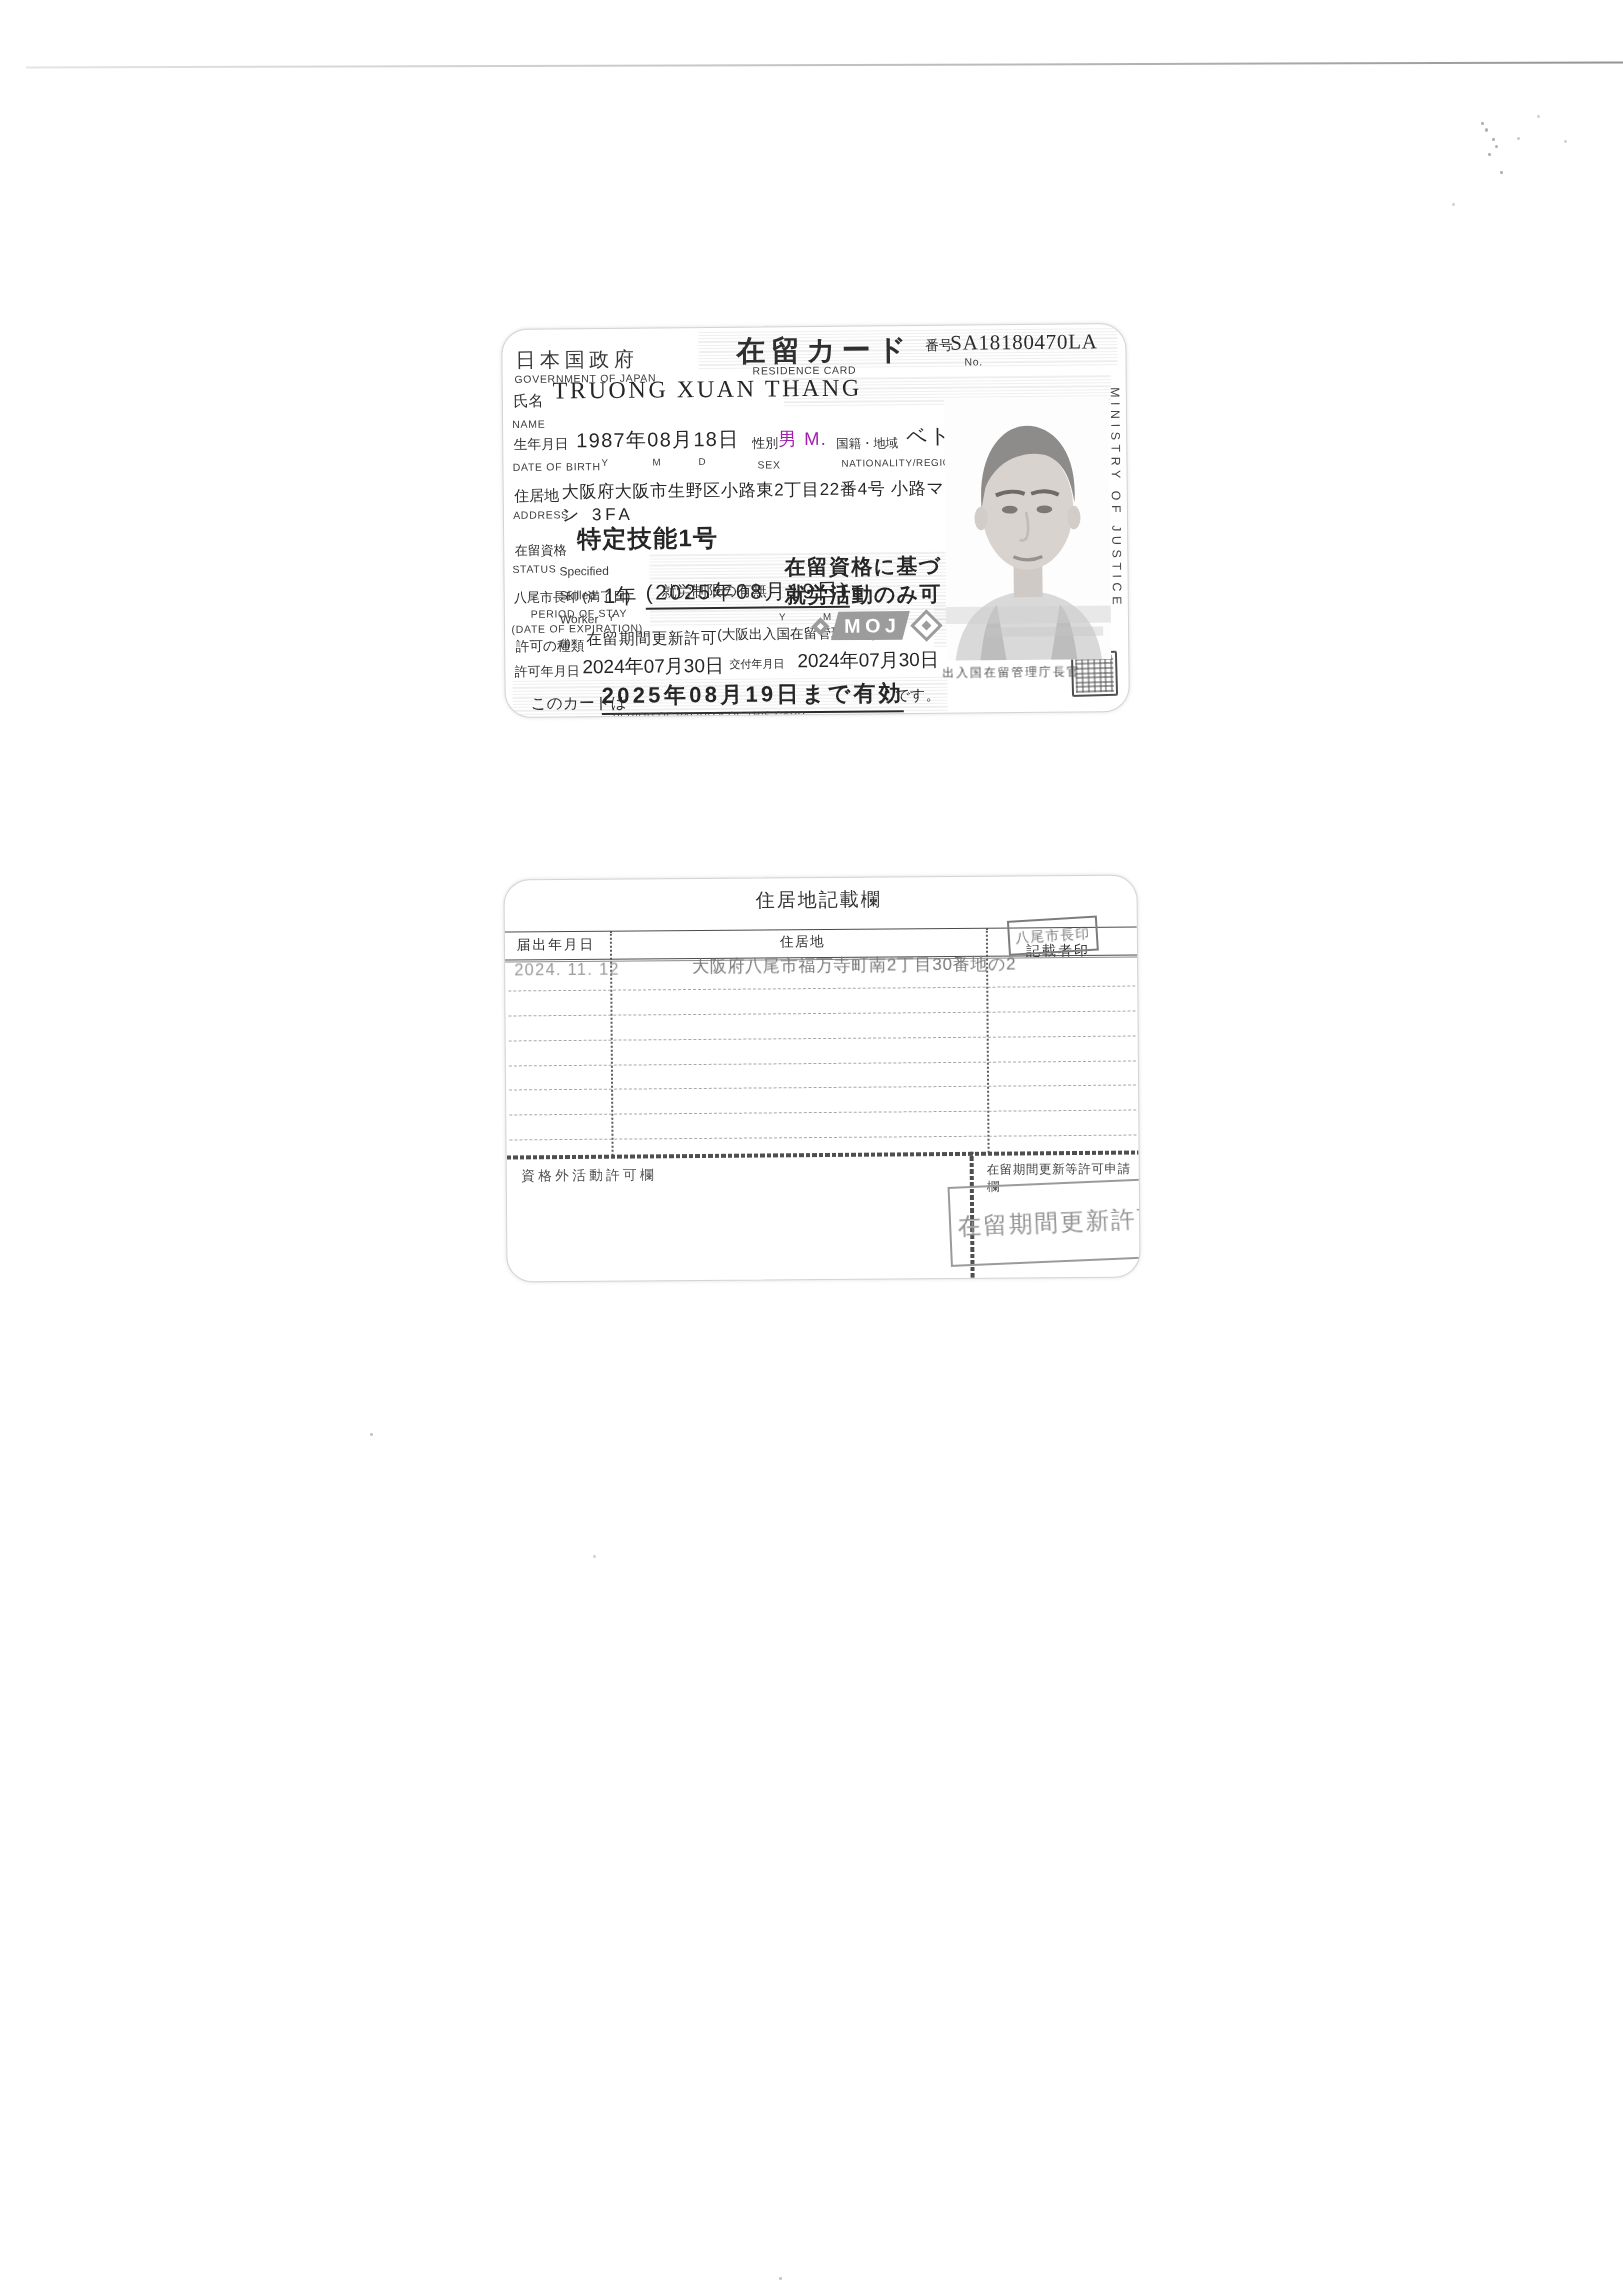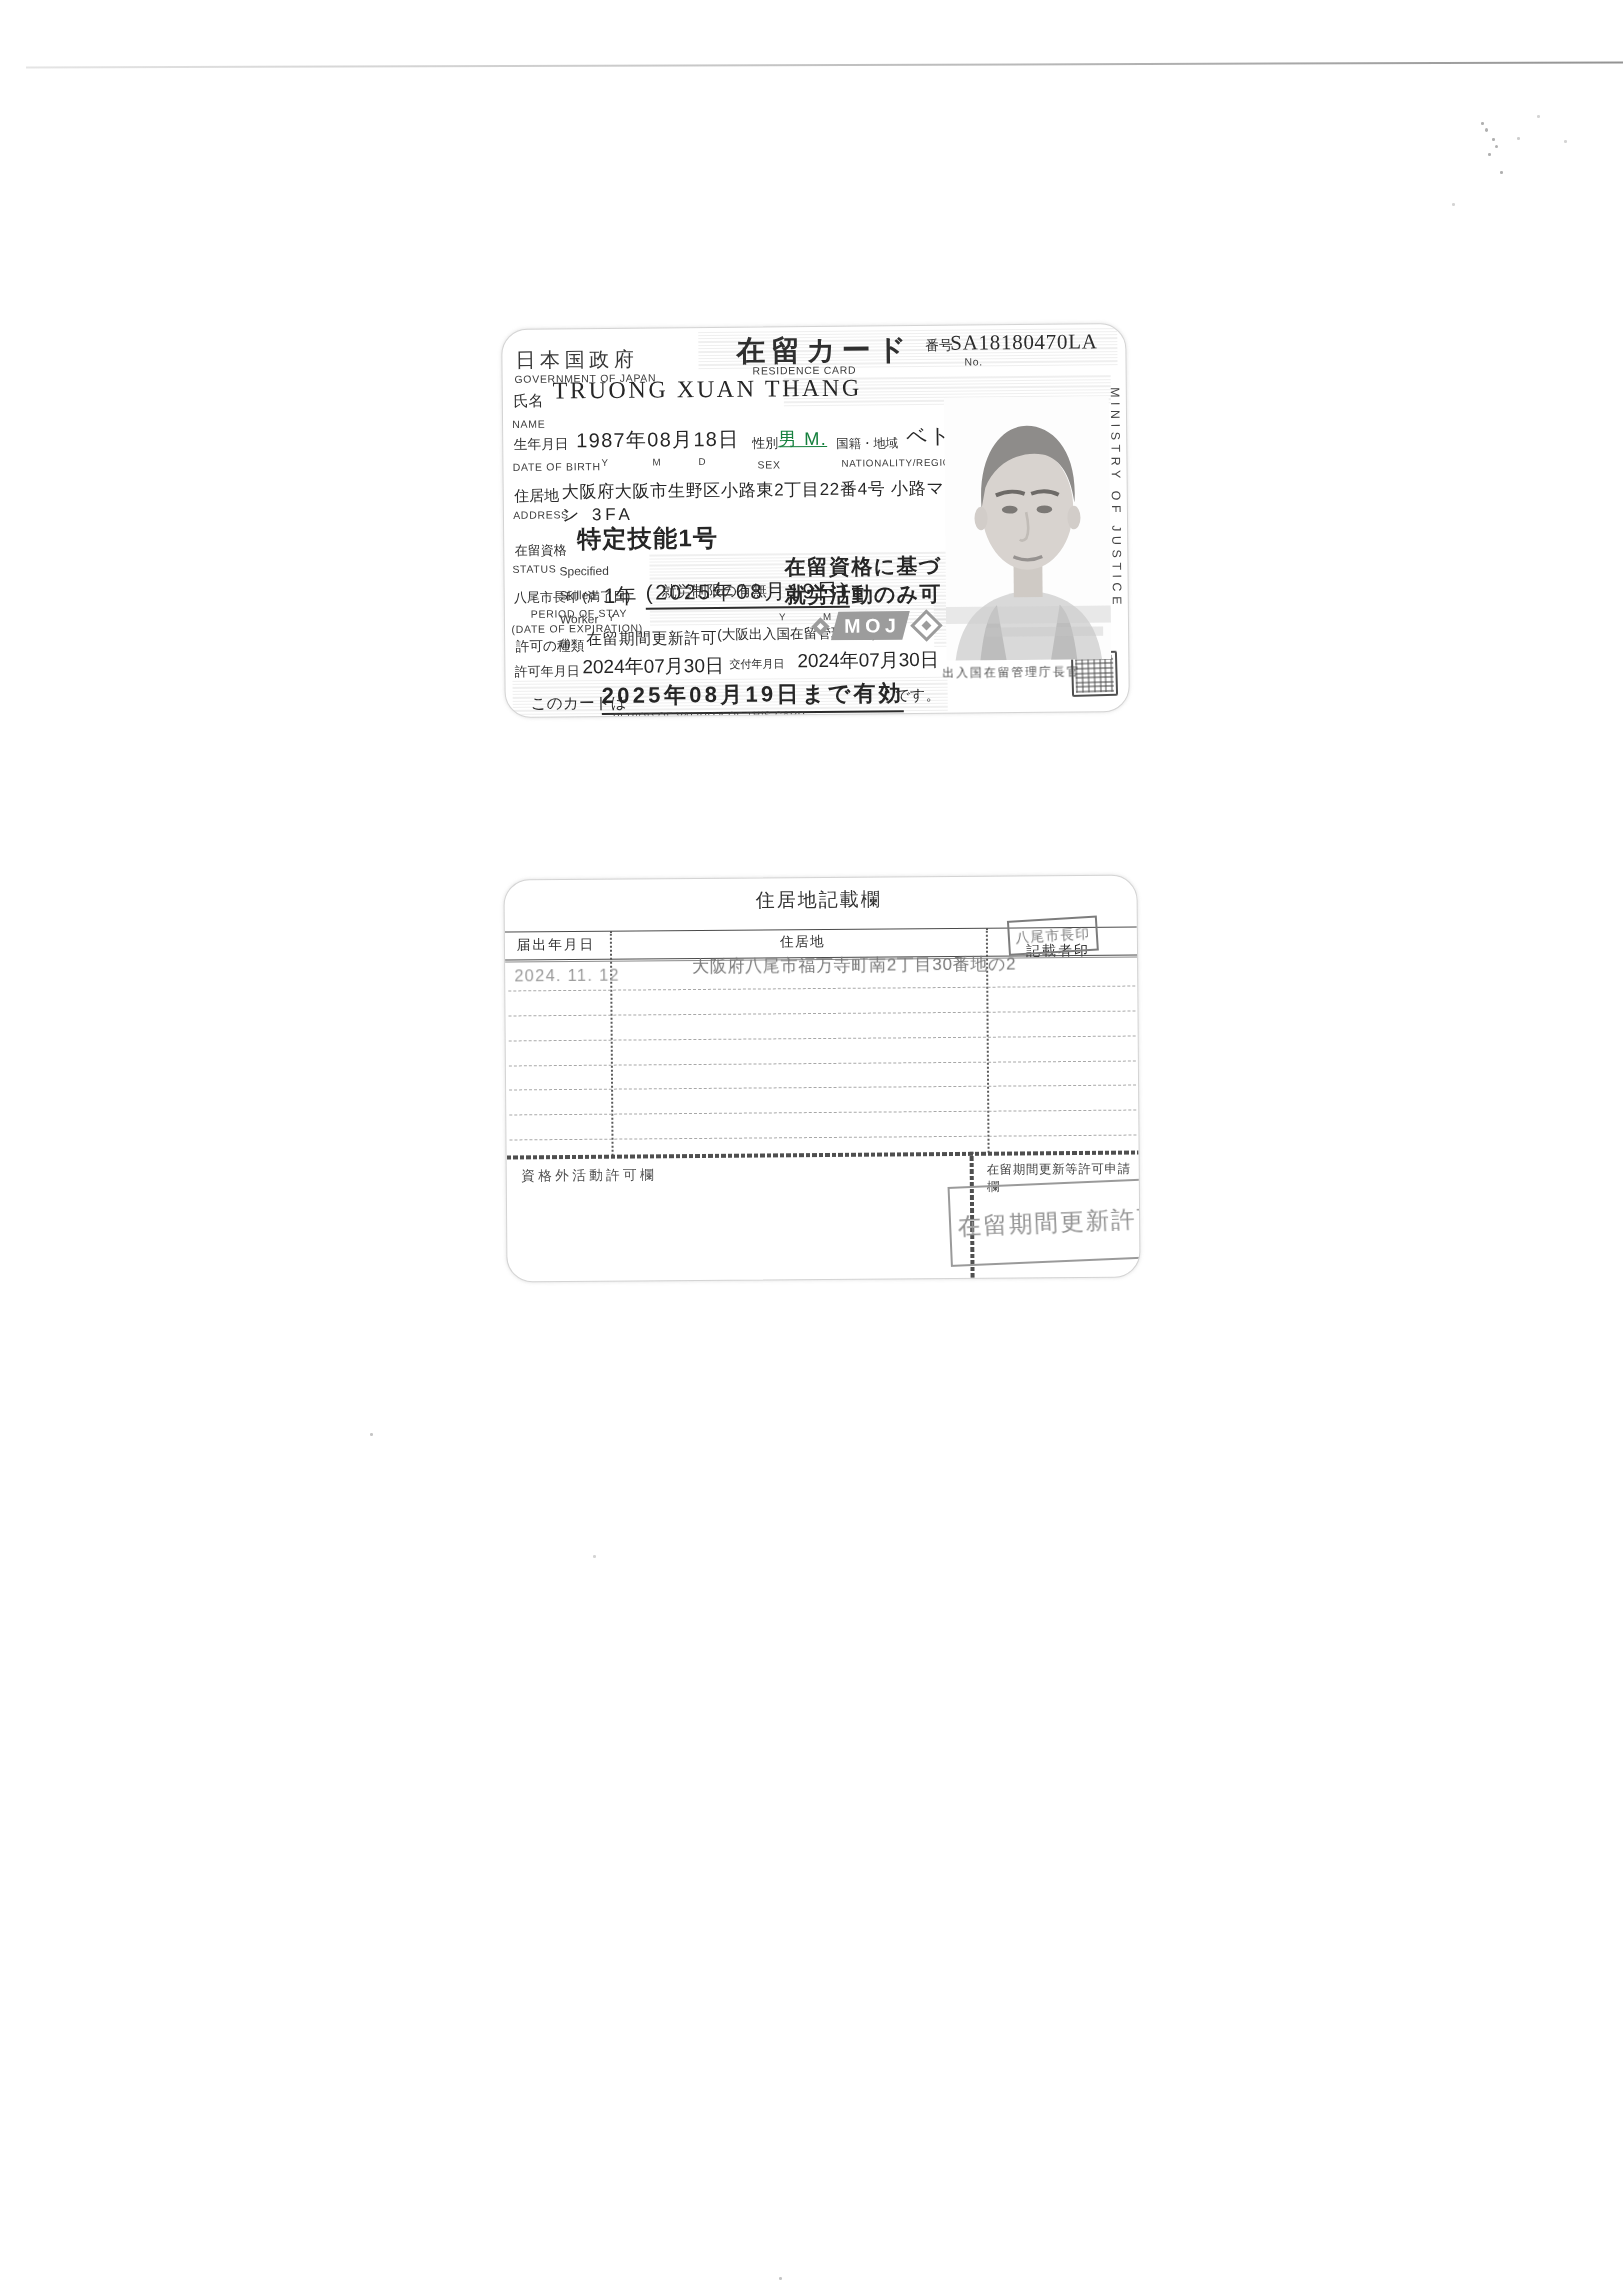--- a/index.html
+++ b/index.html
@@ -52,21 +52,21 @@
   .fc-name-label{left:10.5px;top:62px;font-size:15px;}
   .fc-name{left:50px;top:48px;font-size:24px;letter-spacing:2.6px;color:#262626;}
   .fc-name-en{left:9.2px;top:88px;}
 
   .fc-dob-label{left:10.5px;top:106px;font-size:13.7px;}
   .fc-dob{left:73px;top:98px;font-size:20px;letter-spacing:1.3px;color:#262626;}
   .fc-unit{font-size:9.8px;color:#3c3c3c;}
   .u-dy{left:98px;top:128px;} .u-dm{left:149px;top:128px;} .u-dd{left:195px;top:128px;}
   .fc-dob-en{left:9.2px;top:131px;}
   .fc-sex-label{left:249px;top:107px;font-size:13px;text-align:center;}
-  .fc-sex{left:275px;top:99px;font-size:18.3px;color:#15803d;letter-spacing:1.3px;text-decoration:underline;}
+  .fc-sex{left:275px;top:99px;font-size:18.3px;color:#a21caf;letter-spacing:1.3px;}
   .fc-sex-en{left:254px;top:131px;}
   .fc-nat-label{left:333px;top:109px;font-size:12.4px;}
   .fc-nat{left:403px;top:96px;font-size:21px;color:#262626;letter-spacing:1.3px;}
   .fc-nat-en{left:338px;top:131px;font-size:9.8px;}
 
   .fc-addr-label{left:10.5px;top:157px;font-size:15px;}
   .fc-addr1{left:58px;top:151px;font-size:17px;letter-spacing:0.7px;color:#262626;}
   .fc-addr-en{left:9.2px;top:179px;}
   .fc-addr2{left:58px;top:174px;font-size:17px;letter-spacing:3.9px;color:#262626;}
 
@@ -125,21 +125,21 @@
   .bc-title{left:251px;top:9.2px;font-size:19px;letter-spacing:2px;color:#333;}
   .bc-line{background:#4a4a4a;height:1.3px;}
   .bl-top{left:0;top:51px;width:632px;}
   .bl-head{left:0;top:79px;width:632px;}
   .bl-head2{left:0;top:81px;width:632px;height:0.7px;background:#8a8a8a;}
   .bc-colline{border-left:2px dotted #5a5a5a;width:0;top:51px;height:225px;}
   .cl1{left:105px;} .cl2{left:481px;}
   .bc-h1{left:11.8px;top:56px;font-size:13.7px;letter-spacing:2px;}
   .bc-h2{left:275px;top:55px;font-size:13.7px;letter-spacing:1.3px;}
   .bc-h3{left:521px;top:66px;font-size:14px;letter-spacing:2px;}
-  .bc-date{left:9.2px;top:86px;font-size:16.4px;letter-spacing:1.3px;color:#9a9a9a;filter:blur(0.2px);}
+  .bc-date{left:9.2px;top:80px;font-size:16.4px;letter-spacing:1.3px;color:#9a9a9a;filter:blur(0.2px);}
   .bc-addr{left:187px;top:76px;font-size:17px;letter-spacing:0.7px;color:#787878;filter:blur(0.2px);}
   .bc-yao-stamp{left:503px;top:42px;width:86px;height:31px;border:2px solid #7c7c7c;transform:rotate(-3deg);
     display:flex;align-items:center;justify-content:center;font-size:13.7px;letter-spacing:1.3px;color:#7c7c7c;filter:blur(0.5px);}
   .bc-dash{left:2.6px;width:627px;height:0;border-top:1.3px dashed #9a9a9a;opacity:.85;}
   .r1{top:110px;} .r2{top:135px;} .r3{top:160px;} .r4{top:185px;} .r5{top:209px;} .r6{top:234px;} .r7{top:259px;}
   .bc-hatch-h{left:0;top:275px;width:632px;height:3.9px;
     background:repeating-linear-gradient(90deg,#4f4f4f 0 4.6px,rgba(255,255,255,0) 4.6px 6.5px);}
   .bc-hatch-v{left:463px;top:275px;width:3.9px;height:126px;
     background:repeating-linear-gradient(0deg,#4f4f4f 0 4.6px,rgba(255,255,255,0) 4.6px 6.5px);}
   .bc-left-label{left:14.4px;top:287px;font-size:13.7px;letter-spacing:3.3px;color:#4f4f4f;}

